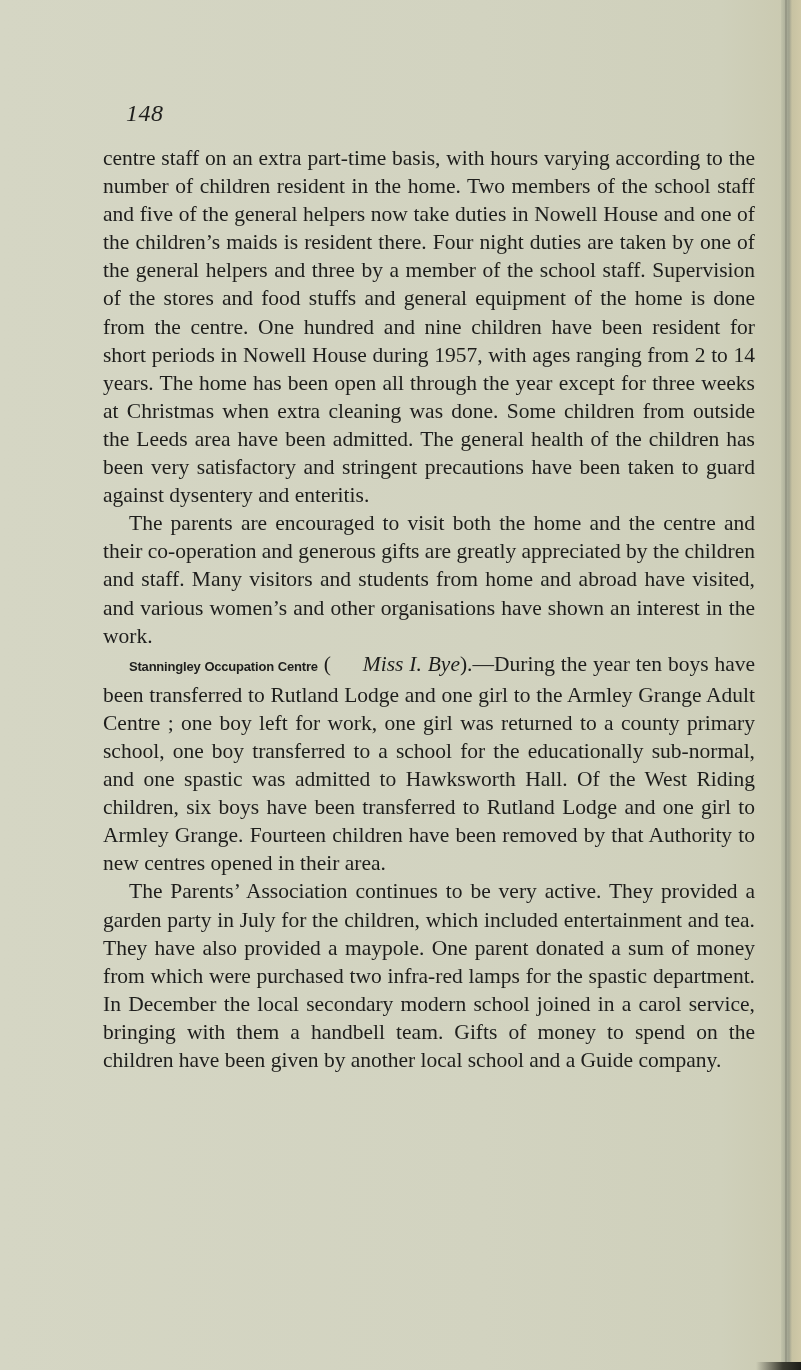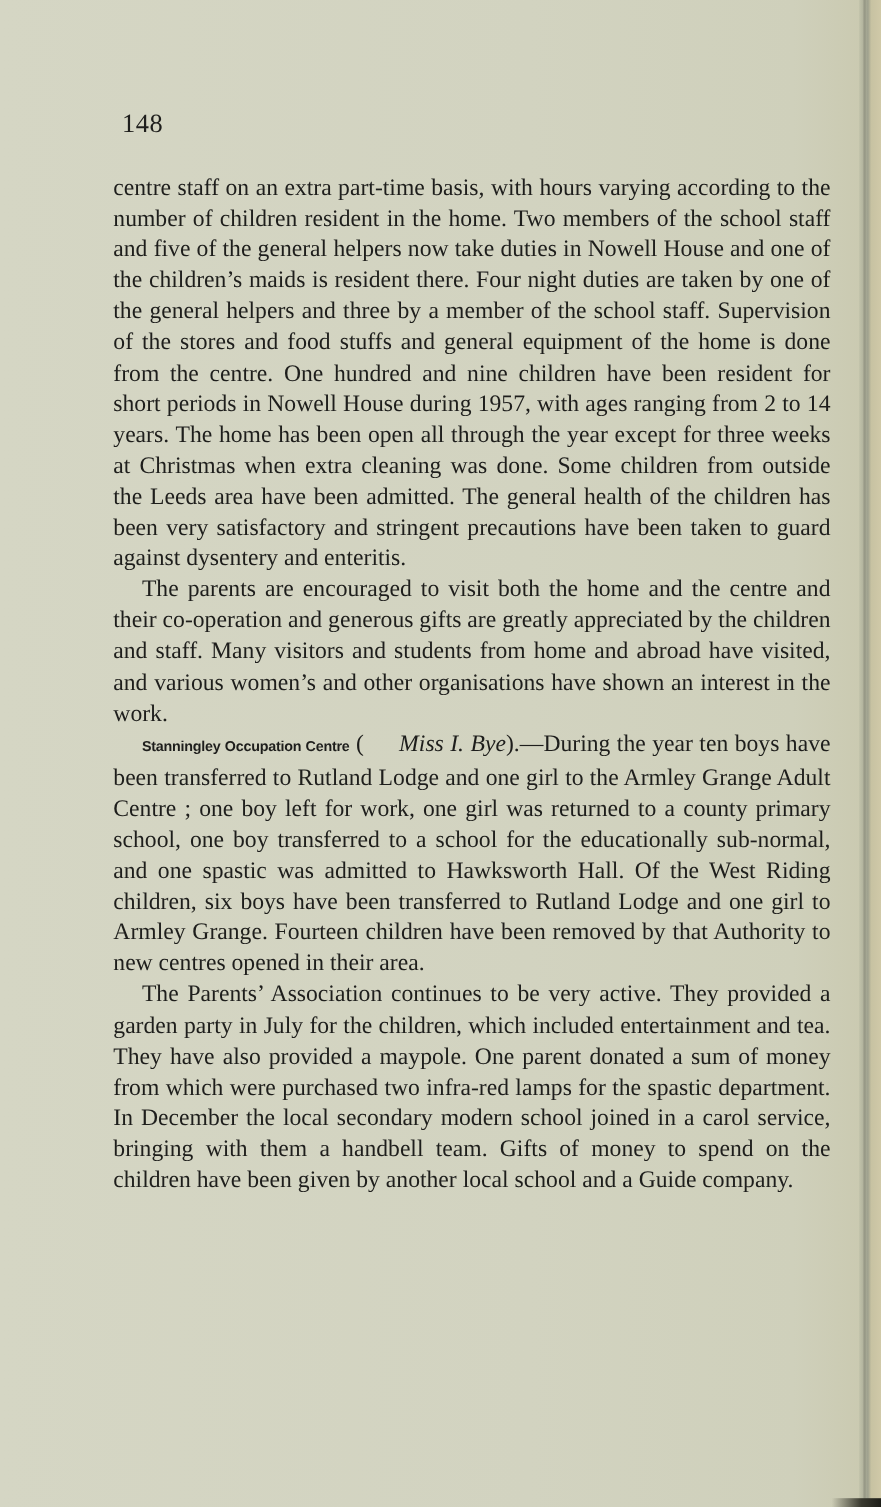--- a/index.html
+++ b/index.html
@@ -10,24 +10,24 @@
     font-family:"Liberation Serif","DejaVu Serif",serif;
     color:#1e1e1c;
   }
   .edge {
     position:absolute; top:0; right:0; width:20px; height:1370px;
     background:linear-gradient(90deg,#c2c3ab 0%, #9fa18e 40%, #c7c2a2 55%, #d0c9a8 100%);
   }
   .edge-line { position:absolute; top:0; right:14px; width:2px; height:1370px; background:#8e907f; opacity:.7; }
   .corner { position:absolute; bottom:0; right:0; width:45px; height:8px; background:linear-gradient(90deg,transparent,#3a3a30 60%,#1d1d18); }
   .page-number {
-    position:absolute; left:111px; top:100px; font-size:24px; letter-spacing:0.5px;
+    position:absolute; left:126px; top:100px; font-size:24px; letter-spacing:0.5px;font-style:italic;
   }
   .text {
-    position:absolute; left:103px; top:156px; width:652px;
+    position:absolute; left:103px; top:144px; width:652px;
     font-size:21.5px; line-height:28.1px; text-align:justify;
   }
   .text p { margin:0; }
   .text p.indent { text-indent:26px; }
   .heading-bold { font-family:"Liberation Sans","DejaVu Sans",sans-serif; font-weight:bold; font-size:13px; letter-spacing:-0.2px; }
   .italic { font-style:italic;margin-left:32px; }
 </style>
 </head>
 <body>
 

